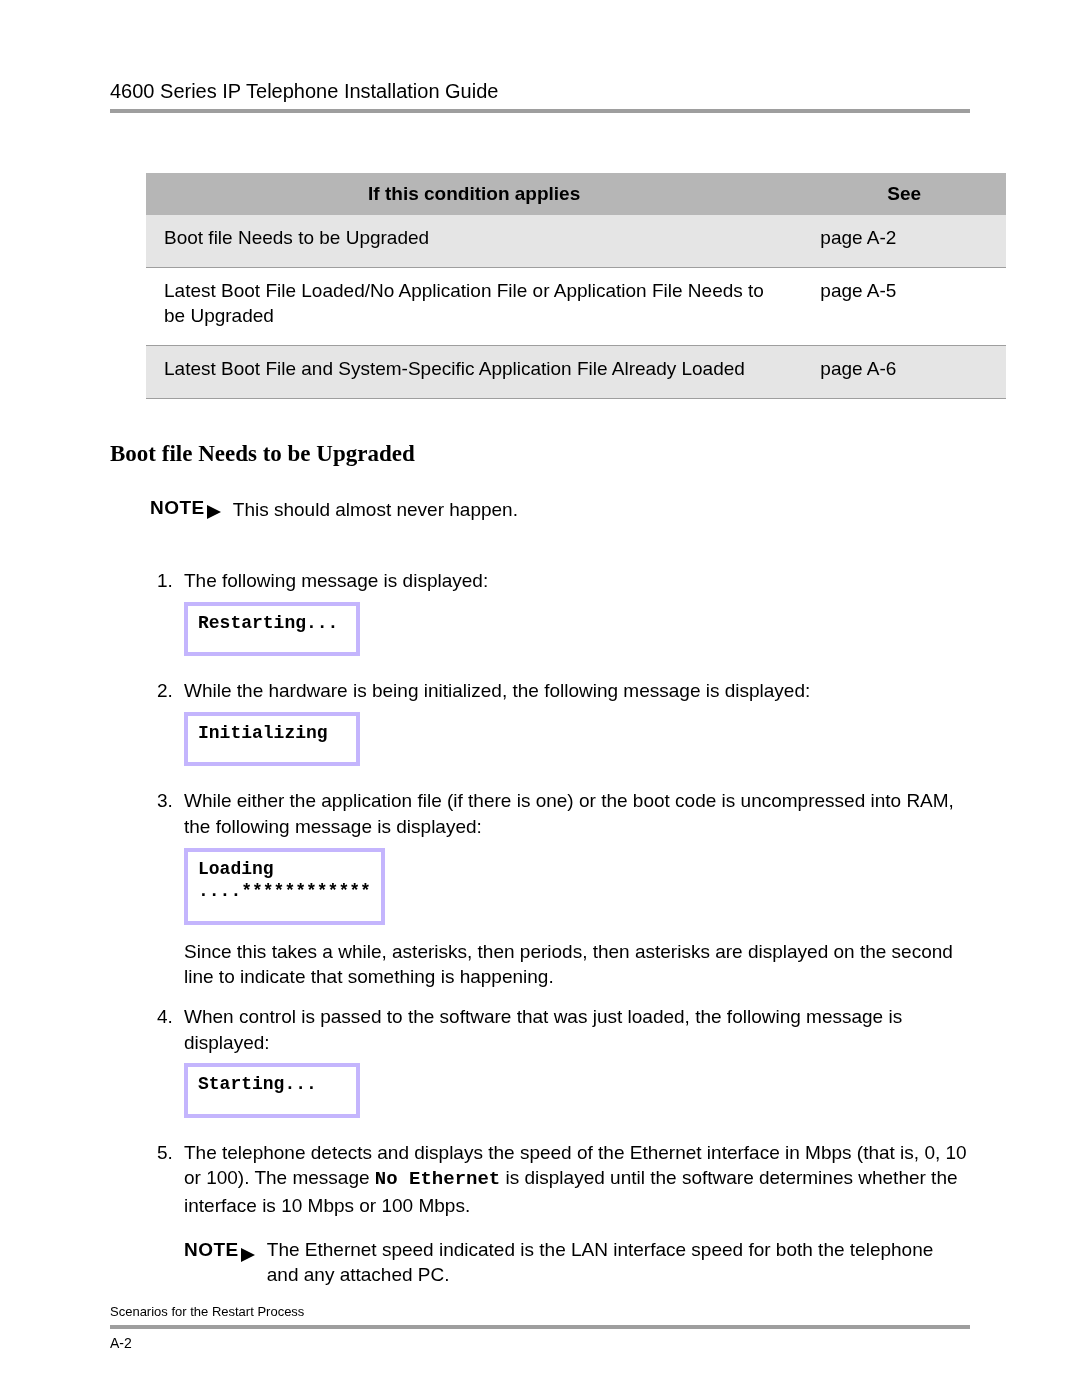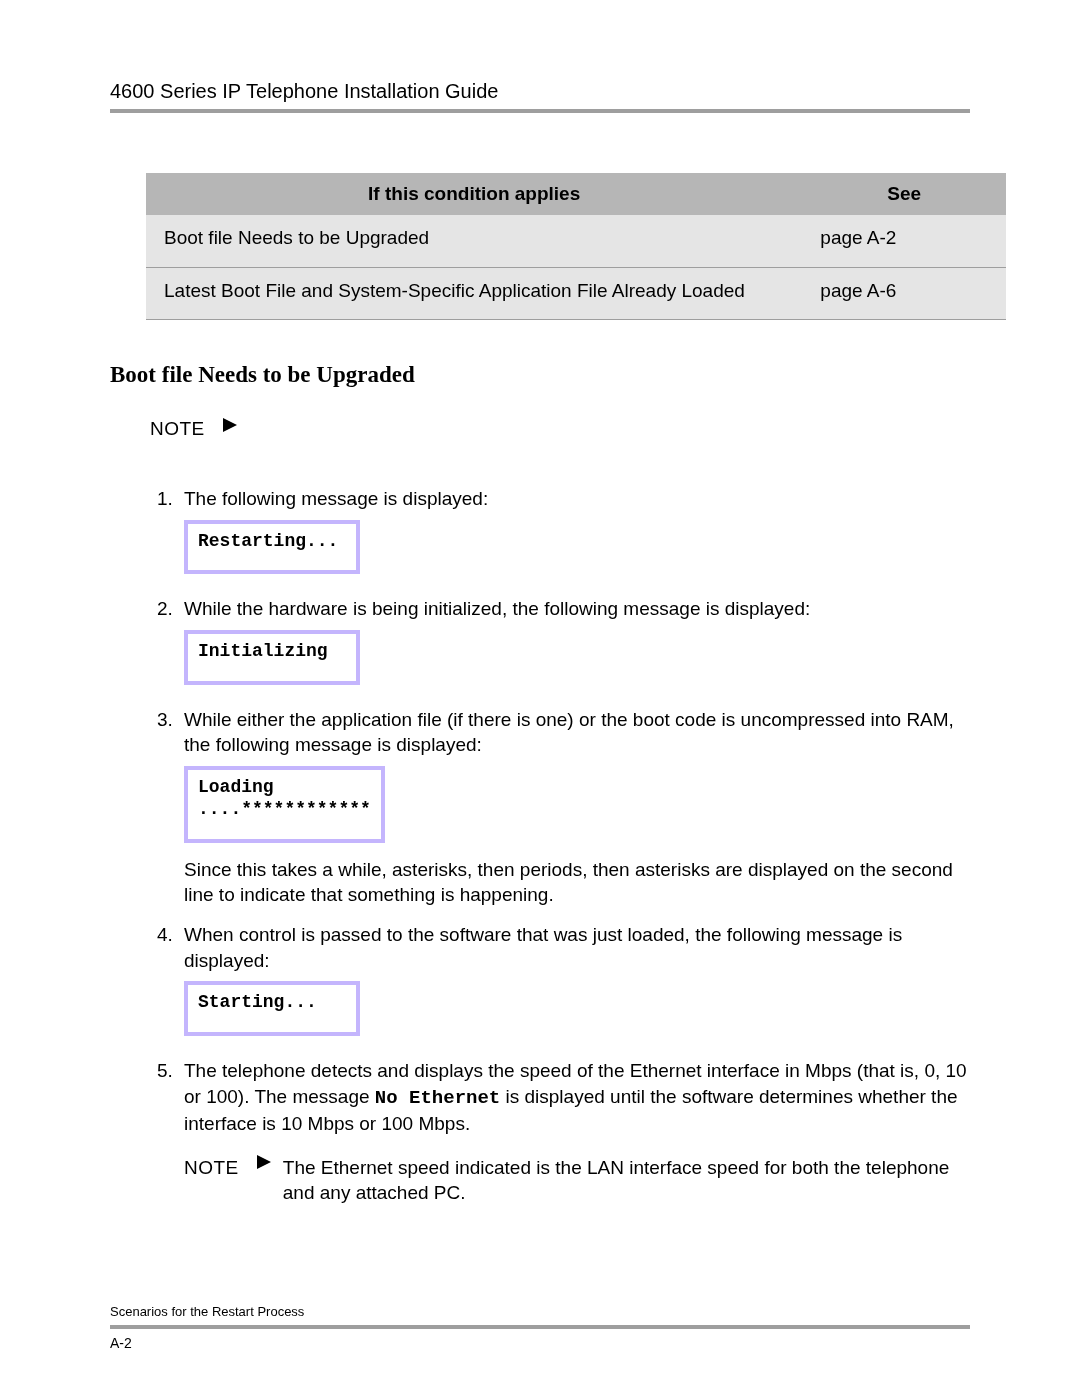--- a/index.html
+++ b/index.html
@@ -56,25 +56,25 @@
     margin: 0 0 30px 0;
   }
   .note-block {
     display: flex;
     align-items: flex-start;
     margin: 0 0 46px 40px;
     gap: 12px;
     font-size: 19px;
   }
   .note-label {
-    font-weight: normal;
+    font-weight: bold;
     letter-spacing: 0.5px;
     display: flex;
-    align-items: flex-start;
-    gap: 18px;
+    align-items: flex-end;
+    gap: 2px;
   }
   .note-arrow {
     display: inline-flex;
     align-items: center;
   }
   .note-text { line-height: 1.35; flex: 1; }
   ol.steps {
     font-size: 19px;
     padding-left: 68px;
     margin: 0;
@@ -144,38 +144,43 @@
       <tr>
         <th>If this condition applies</th>
         <th>See</th>
       </tr>
     </thead>
     <tbody>
       <tr class="row-alt">
         <td>Boot file Needs to be Upgraded</td>
         <td>page A-2</td>
       </tr>
+      <tr class="row-plain">
+        <td>Latest Boot File Loaded/No Application File or Application File Needs to be Upgraded</td>
+        <td>page A-5</td>
+      </tr>
       <tr class="row-alt">
         <td>Latest Boot File and System-Specific Application File Already Loaded</td>
         <td>page A-6</td>
       </tr>
     </tbody>
   </table>
 
   <div class="section-heading">Boot file Needs to be Upgraded</div>
 
   <div class="note-block">
     <span class="note-label">
       <span>NOTE</span>
       <span class="note-arrow">
         <svg width="14" height="14" viewBox="0 0 14 14">
             <polygon points="0,0 14,7 0,14" fill="#000"></polygon>
           </svg>
       </span>
     </span>
+    <span class="note-text">This should almost never happen.</span>
   </div>
 
   <ol class="steps">
 
     <li>
       <div>The following message is displayed:</div>
       <div class="display-box">Restarting...</div>
     </li>
 
     <li>

